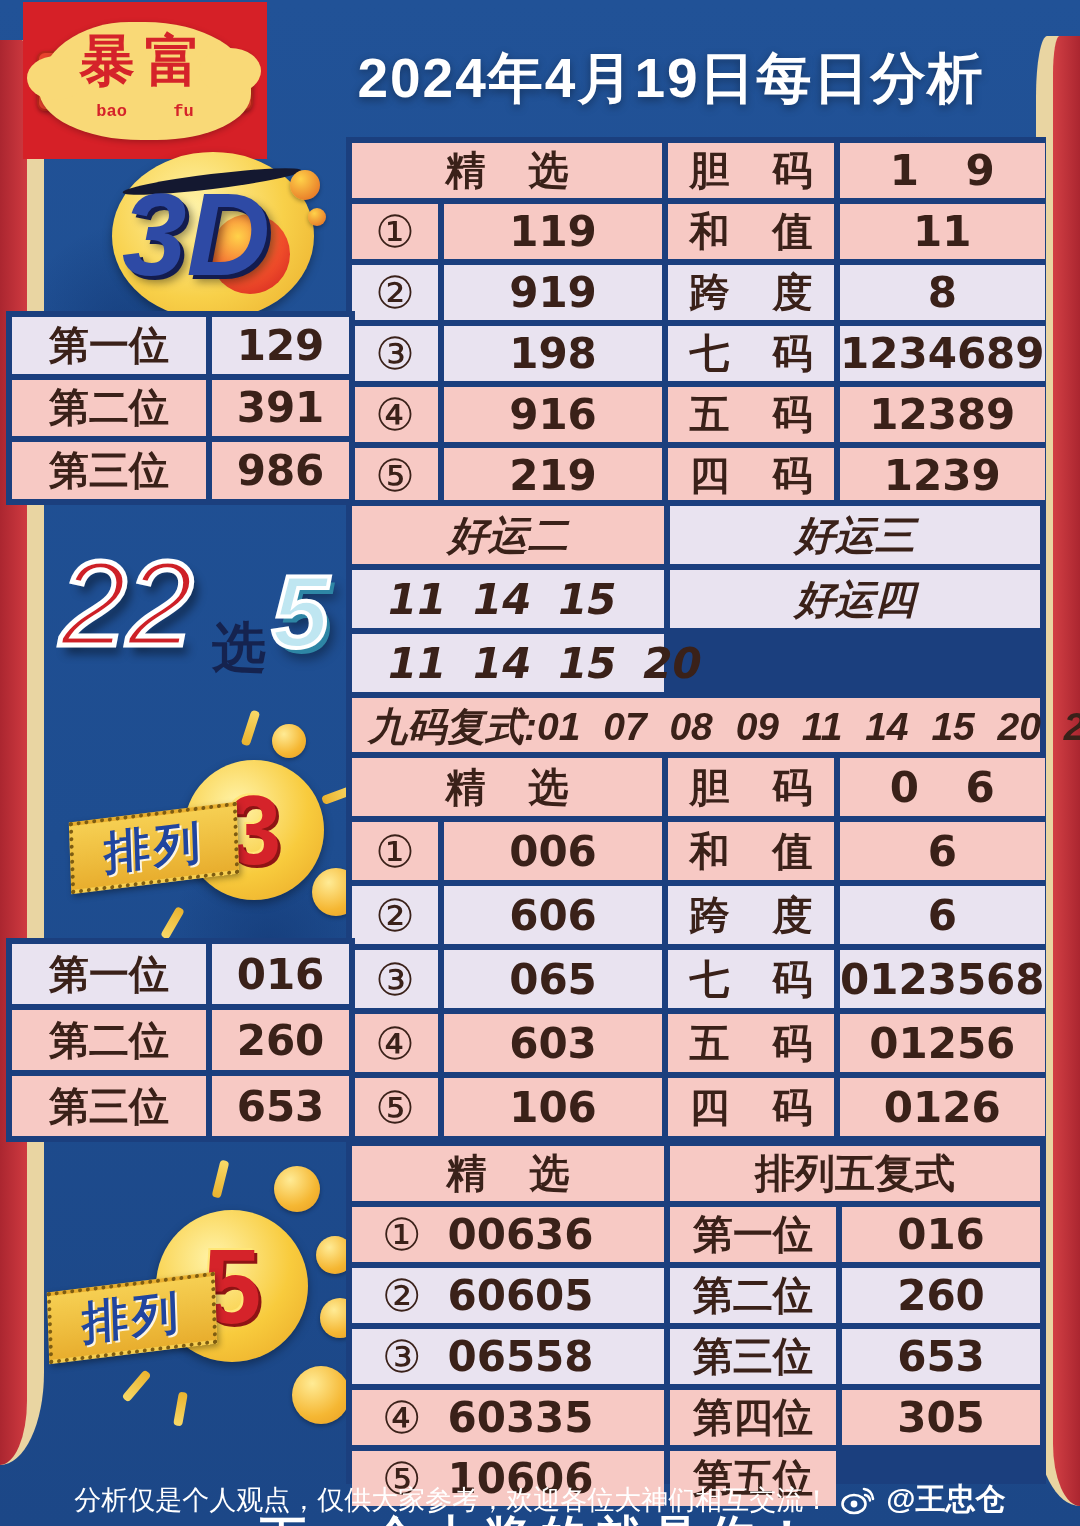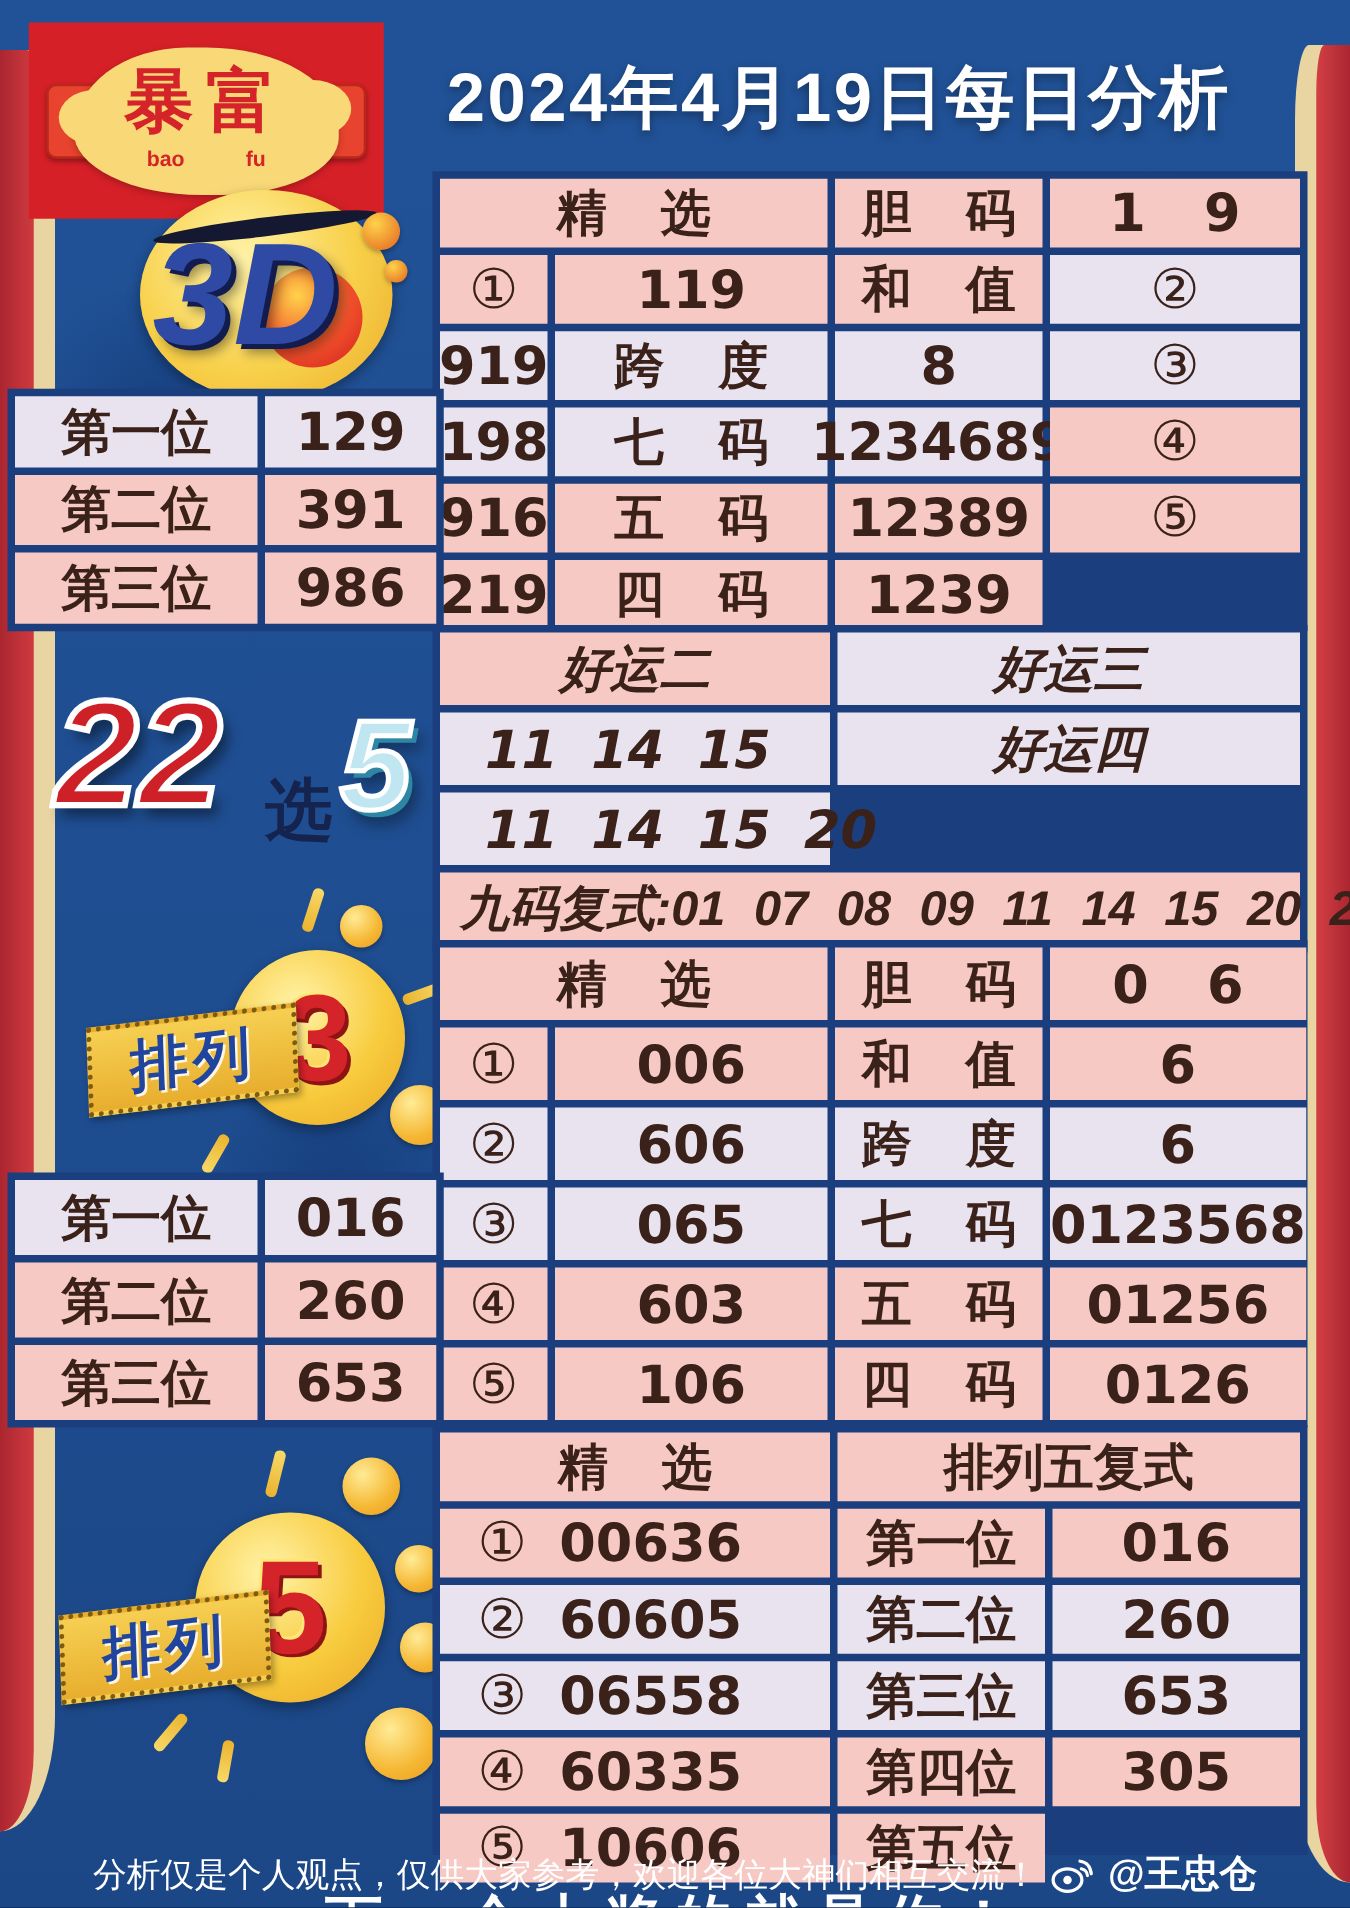--- a/index.html
+++ b/index.html
@@ -16,21 +16,21 @@
       linear-gradient(180deg,#215297 0%,#1e4d90 55%,#1c4787 100%);
   }
   
   .side{position:absolute;top:40px;height:1425px;width:44px;background:#e9d5a2;}
   .side.left{left:0;border-radius:0 44px 200px 0 / 0 260px 420px 0;}
   .side.right{right:0;top:36px;height:1470px;border-radius:56px 0 0 220px / 300px 0 0 430px;}
   .side .red-in{position:absolute;top:0;bottom:0;width:27px;background:linear-gradient(90deg,#ab2630,#cf3a40);}
   .side.left .red-in{left:0;border-radius:0 30px 160px 0 / 0 200px 380px 0;}
   .side.right .red-in{right:0;background:linear-gradient(270deg,#ab2630,#d23f44);border-radius:40px 0 0 170px / 240px 0 0 390px;}
   
-  .banner{position:absolute;left:23px;top:18px;width:284px;height:157px;background:#d62027;}
+  .banner{position:absolute;left:23px;top:2px;width:244px;height:157px;background:#d62027;font-family:Liberation Mono, monospace;}
   .cloud{position:absolute;left:50%;top:50%;transform:translate(-50%,-50%);width:212px;height:118px;
     background:#f9d977;border-radius:46% 54% 48% 52% / 62% 58% 42% 46%;box-shadow:0 2px 6px rgba(0,0,0,.25);}
   .cloud::before,.cloud::after{content:"";position:absolute;background:#f9d977;border-radius:50%;}
   .cloud::before{width:58px;height:44px;left:-12px;top:34px;}
   .cloud::after{width:62px;height:46px;right:-10px;top:26px;}
   .baofu{position:relative;z-index:2;text-align:center;font-size:56px;line-height:74px;font-weight:900;color:#d5232a;letter-spacing:10px;margin-top:6px;}
   .pinyin{position:relative;z-index:2;display:flex;justify-content:space-around;padding:0 34px;color:#d5232a;font-size:17px;font-weight:700;}
   .env{position:absolute;width:50px;height:56px;background:#e8432e;border:2px solid #b9281b;border-radius:8px;top:50%;transform:translateY(-50%);box-shadow:0 2px 4px rgba(0,0,0,.3);}
   .env::after{content:"";position:absolute;left:50%;top:9px;width:18px;height:18px;background:#ffd34d;border:2px solid #c98f1a;border-radius:50%;transform:translateX(-50%);}
   .env.l{left:14px;} .env.r{right:14px;}
@@ -62,21 +62,21 @@
     background:radial-gradient(circle at 40% 33%,#fff3a8,#f8d049 55%,#e9ab2a);box-shadow:0 4px 10px rgba(0,0,0,.35);}
   .swoosh{position:absolute;left:30px;top:24px;width:180px;height:15px;background:#141830;border-radius:50%;transform:rotate(-7deg);}
   .redball{position:absolute;left:118px;top:64px;width:80px;height:80px;border-radius:50%;
     background:radial-gradient(circle at 35% 28%,#ffd24a,#f2512b 55%,#cf1f1f);}
   .text3d{position:absolute;left:30px;top:24px;font-size:116px;line-height:122px;font-weight:900;font-style:italic;color:#2e4aa5;
     text-shadow:4px 4px 0 #131c4e,7px 7px 9px rgba(0,0,0,.4);}
   .mini{position:absolute;border-radius:50%;background:radial-gradient(circle at 35% 30%,#ffeb95,#f5b733 60%,#e79c22);box-shadow:0 2px 4px rgba(0,0,0,.3);}
   #logo3d .m1{left:198px;top:20px;width:30px;height:30px;background:radial-gradient(circle at 35% 30%,#ffd24a,#e2641f);}
   #logo3d .m2{left:216px;top:58px;width:18px;height:18px;background:radial-gradient(circle at 35% 30%,#ffd24a,#e2641f);}
   #logo22{left:40px;top:548px;width:306px;height:152px;}
-  .t22{position:absolute;left:4px;top:-14px;font-size:120px;font-weight:700;font-style:italic;color:#ce2027;
+  .t22{position:absolute;left:20px;top:-14px;font-size:120px;font-weight:400;font-style:italic;color:#ce2027;
     -webkit-text-stroke:5px #fff;text-shadow:6px 9px 10px rgba(0,0,0,.45);}
   .tsel{position:absolute;left:172px;top:64px;font-size:54px;font-weight:900;color:#15234f;}
   .t5{position:absolute;left:232px;top:6px;font-size:102px;font-weight:900;font-style:italic;color:#bfe6f1;
     -webkit-text-stroke:4px #fff;text-shadow:5px 6px 0 #2e86a5,8px 11px 12px rgba(0,0,0,.4);}
   .plaque{position:absolute;background:linear-gradient(#f6cf52,#e8ae2e);border:4px dotted #7d5c12;transform:skewY(-5deg) rotate(-2deg);
     display:flex;align-items:center;justify-content:center;box-shadow:2px 3px 6px rgba(0,0,0,.35);}
   .plaque span{font-size:46px;font-weight:900;color:#20459f;letter-spacing:4px;text-shadow:2px 2px 0 rgba(255,255,255,.85);}
   .ballN{position:absolute;border-radius:50%;background:radial-gradient(circle at 38% 32%,#fff3a8,#f8cb3d 55%,#e9a726);
     display:flex;align-items:center;justify-content:center;box-shadow:0 4px 10px rgba(0,0,0,.35);}
   .ballN span{font-weight:900;color:#d5232a;text-shadow:3px 3px 0 #8e1414,-2px -2px 0 #ffe676;}
@@ -144,20 +144,21 @@
   </div>
 
   <div class="tbl" id="t-fc3d">
     <div class="cell pink span2 sp">精 选</div>
     <div class="cell pink sp">胆 码</div>
     <div class="cell pink val sp">1 9</div>
 
     <div class="cell pink numc">①</div>
     <div class="cell pink val">119</div>
     <div class="cell pink sp">和 值</div>
+    <div class="cell pink val">11</div>
 
     <div class="cell light numc">②</div>
     <div class="cell light val">919</div>
     <div class="cell light sp">跨 度</div>
     <div class="cell light val">8</div>
 
     <div class="cell light numc">③</div>
     <div class="cell light val">198</div>
     <div class="cell light sp">七 码</div>
     <div class="cell light val">1234689</div>

